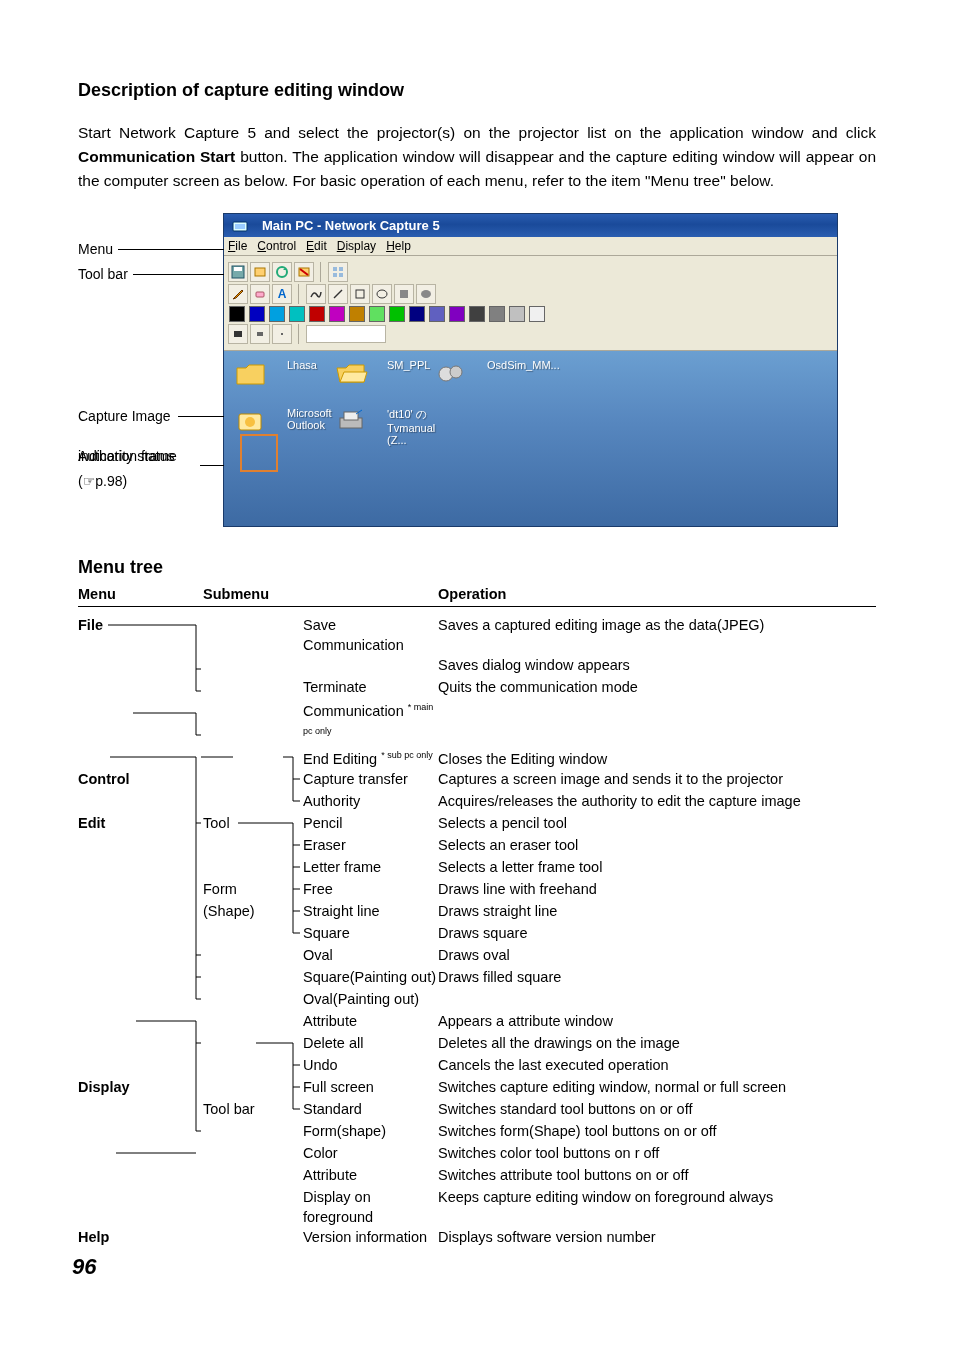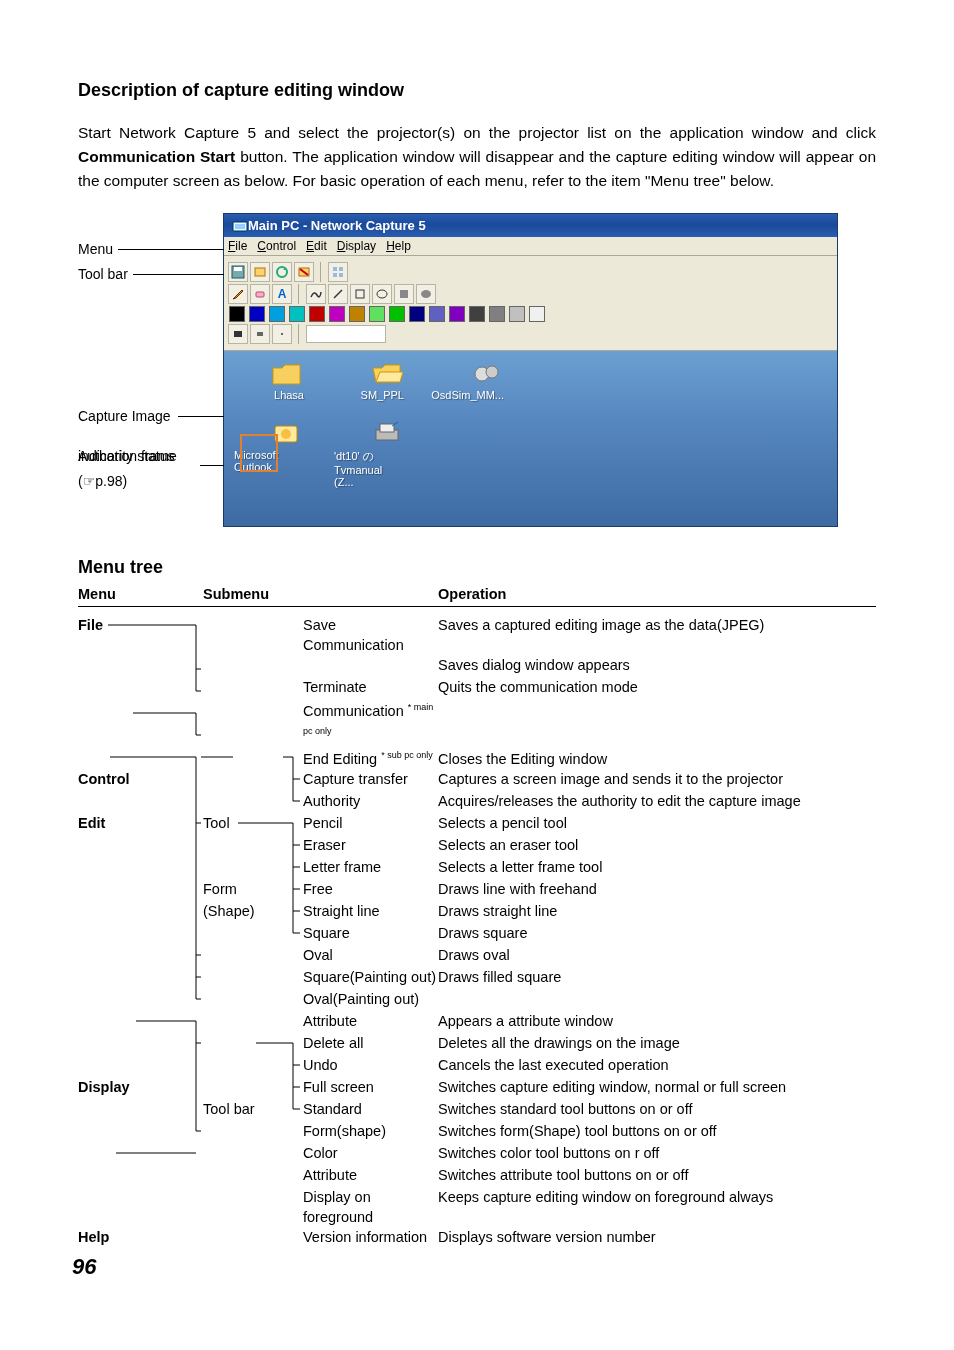--- a/index.html
+++ b/index.html
@@ -62,21 +62,21 @@
     font-size: 12px;
   }
   .titlebar {
     background: linear-gradient(180deg, #2a5db0 0%, #1a4a9a 45%, #2a5db0 100%);
     color: #fff;
     font-weight: bold;
     font-size: 13px;
     padding: 4px 8px;
     display: flex;
     align-items: center;
-    gap: 0;
+    gap: 14px;
   }
   .titlebar .winicon {
     width: 16px;
     height: 14px;
     display: inline-flex;
     align-items: center;
     justify-content: center;
   }
   .menubar {
     background: #ece9d8;
@@ -137,23 +137,22 @@
 
   .desktop-area {
     height: 175px;
     background: linear-gradient(180deg, #6b9fd1 0%, #5787bf 40%, #3d6aa3 100%);
     position: relative;
     padding: 8px 10px;
   }
   .desk-row { display: flex; gap: 30px; margin-bottom: 18px; }
   .desk-icon {
     display: flex;
-    flex-direction: column;
-    align-items: flex-end;
-    gap: 0;
+    align-items: flex-start;
+    gap: 19px;
     color: #fff;
     font-size: 11px;
     text-shadow: 1px 1px 1px rgba(0,0,0,.4);
     width: 70px;
   }
   .desk-icon .ic {
     width: 34px; height: 30px;
     display: inline-flex;
     align-items: center;
     justify-content: center;

